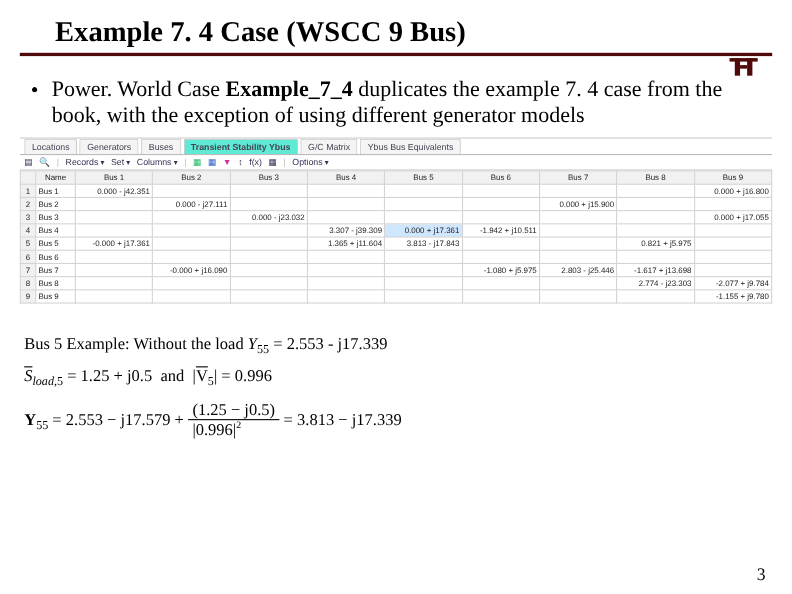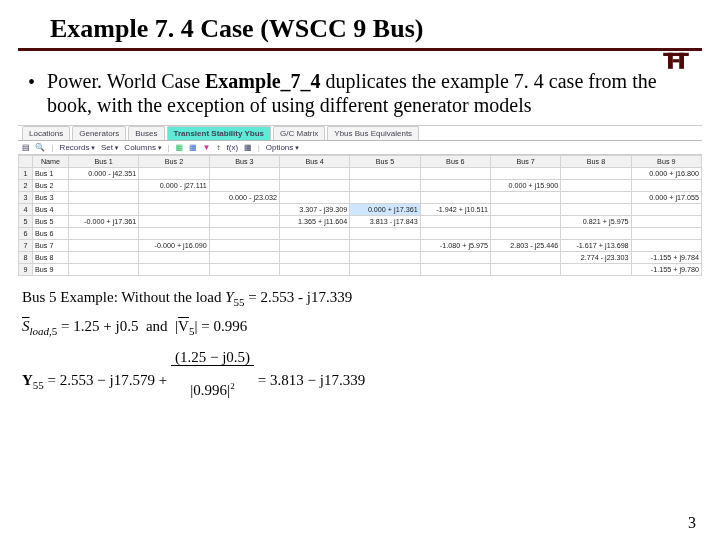--- a/index.html
+++ b/index.html
@@ -37,21 +37,21 @@
     padding: 2px 12px 0 0;
   }
   .bullet-text {
     font-size: 20px;
     line-height: 1.2;
   }
   .case-name { font-weight: bold; }
 
   
   .pw-panel {
-    margin: 2px 18px 0 18px;
+    margin: 2px 18px 16px 18px;
     font-family: Tahoma, Arial, sans-serif;
     font-size: 8px;
     color: #222;
     border-top: 1px solid #ccc;
   }
   .tabs {
     display: flex;
     gap: 2px;
     padding-left: 4px;
     font-size: 8px;
@@ -112,25 +112,25 @@
     padding: 6px 22px 0 22px;
     line-height: 1.55;
   }
   .math .row { margin-top: 4px; white-space: nowrap;}
   sub, .sub { font-size: 11px; vertical-align: sub; }
   .bar { text-decoration: overline; }
   .abs::before, .abs::after { content:"|"; }
   .frac {
     display: inline-block;
     vertical-align: middle;
-    text-align: center;
+    text-align: left;
     line-height: 1.0;
   }
   .frac .num { display:block; padding: 0 4px; }
-  .frac .den { display:block; border-top:1px solid #000; padding:16px 4px;}
+  .frac .den { display:block; border-top:1px solid #000; padding:0 4px;}
 
   .pagenum {
     position: absolute;
     bottom: 8px;
     right: 24px;
     font-size: 16px;
   }
 </style>
 </head>
 <body>
@@ -311,21 +311,21 @@
           <td class="rn">8</td>
           <td class="name">Bus 8</td>
           <td></td>
           <td></td>
           <td></td>
           <td></td>
           <td></td>
           <td></td>
           <td></td>
           <td>2.774 - j23.303</td>
-          <td>-1.155 + j9.784</td>
+          <td>-2.077 + j9.784</td>
         </tr>
         <tr>
           <td class="rn">9</td>
           <td class="name">Bus 9</td>
           <td></td>
           <td></td>
           <td></td>
           <td></td>
           <td></td>
           <td></td>

